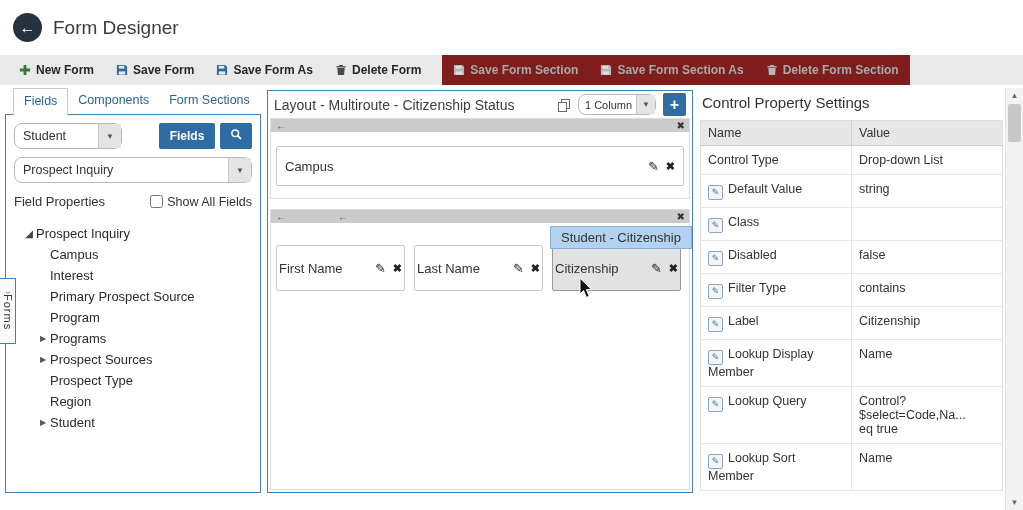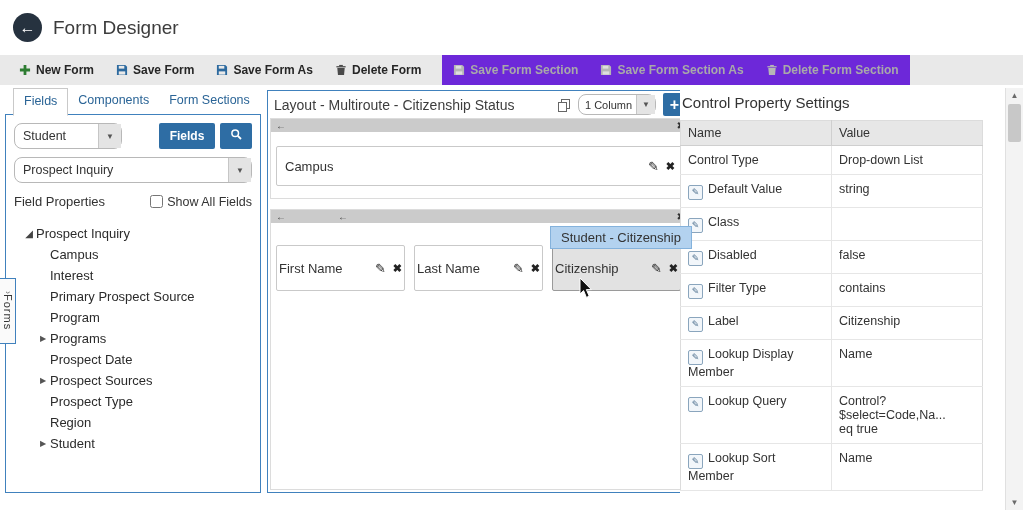--- a/index.html
+++ b/index.html
@@ -15,21 +15,21 @@
 
   
   .toolbar{position:absolute;top:55px;left:0;right:0;height:30px;background:#e9e9e9;
            display:flex;align-items:stretch;padding-left:8px;}
   .tb-btn{display:flex;align-items:center;gap:5px;padding:0 11px;font-size:12px;font-weight:700;
           color:#262626;cursor:pointer;white-space:nowrap;}
   .tb-btn svg{display:block;}
   .ic-plus{color:#2e7d32;}
   .ic-save{color:#2d6a9f;}
   .ic-trash{color:#4a4a4a;}
-  .tb-group-disabled{display:flex;background:#6d28d9;margin-left:10px;}
+  .tb-group-disabled{display:flex;background:#7f1d1d;margin-left:10px;}
   .tb-btn.disabled{color:#a9a9a9;cursor:default;}
   .tb-btn.disabled .ic-save,.tb-btn.disabled .ic-trash{color:#b6b6b6;}
 
   
   .main{position:absolute;top:88px;left:0;right:0;bottom:0;}
 
   
   .lp-tabs{position:absolute;left:13px;top:0;display:flex;z-index:3;}
   .lp-tab{padding:5px 10px 7px;font-size:12.5px;color:#2a6496;cursor:pointer;}
   .lp-tab.active{background:#fff;border:1px solid #c9c9c9;border-bottom:1px solid #fff;margin-bottom:-2px;}
@@ -96,21 +96,21 @@
   .sec2{flex:1;margin-top:10px;}
   .sec2 .sec-content{padding:22px 5px 0;display:flex;gap:9px;}
   .sec2 .field-box{width:129px;height:46px;padding:0 2px;}
   .field-box.selected{background:#e2e2e2;border-color:#9a9a9a;}
 
   .tooltip{position:absolute;left:280px;top:108px;background:#b3d2ef;border:1px solid #84b2dc;
            padding:3px 10px;font-size:13px;color:#333;white-space:nowrap;z-index:5;}
   .cursor{position:absolute;left:309px;top:160px;z-index:6;pointer-events:none;}
 
   
-  .right-panel{position:absolute;left:680px;width:303px;top:2px;bottom:0;background:#fff;overflow:hidden;}
+  .right-panel{position:absolute;left:700px;width:303px;top:2px;bottom:0;background:#fff;overflow:hidden;}
   .rp-title{font-size:15px;color:#333;font-weight:500;margin:4px 0 9px 2px;}
   table.props{width:100%;border-collapse:collapse;border:1px solid #dcdcdc;table-layout:fixed;}
   .props th{background:#e7e7e7;font-size:12.5px;font-weight:500;color:#333;text-align:left;
             padding:5px 7px;border-bottom:1px solid #cfcfcf;}
   .props th.name-col{width:136px;border-right:1px solid #cfcfcf;}
   .props td{font-size:12.5px;color:#333;padding:7px 7px;border-bottom:1px solid #e6e6e6;vertical-align:top;}
   .props td.pname{border-right:1px solid #e6e6e6;}
   .pval{white-space:pre-line;word-break:break-word;}
   .prop-ic{display:inline-block;width:13px;height:13px;border:1px solid #8aa5bd;color:#4a6d8c;
            font-size:9px;line-height:12px;text-align:center;margin-right:5px;border-radius:2px;
@@ -256,23 +256,20 @@
         </div>
         <div class="tree-row child">
           <span>Primary Prospect Source</span>
         </div>
         <div class="tree-row child">
           <span>Program</span>
         </div>
         <div class="tree-row child has-exp">
           <span class="exp">▶</span>
           <span>Programs</span>
-        </div>
-        <div class="tree-row child">
-          <span>Prospect Date</span>
         </div>
         <div class="tree-row child has-exp">
           <span class="exp">▶</span>
           <span>Prospect Sources</span>
         </div>
         <div class="tree-row child">
           <span>Prospect Type</span>
         </div>
         <div class="tree-row child">
           <span>Region</span>

